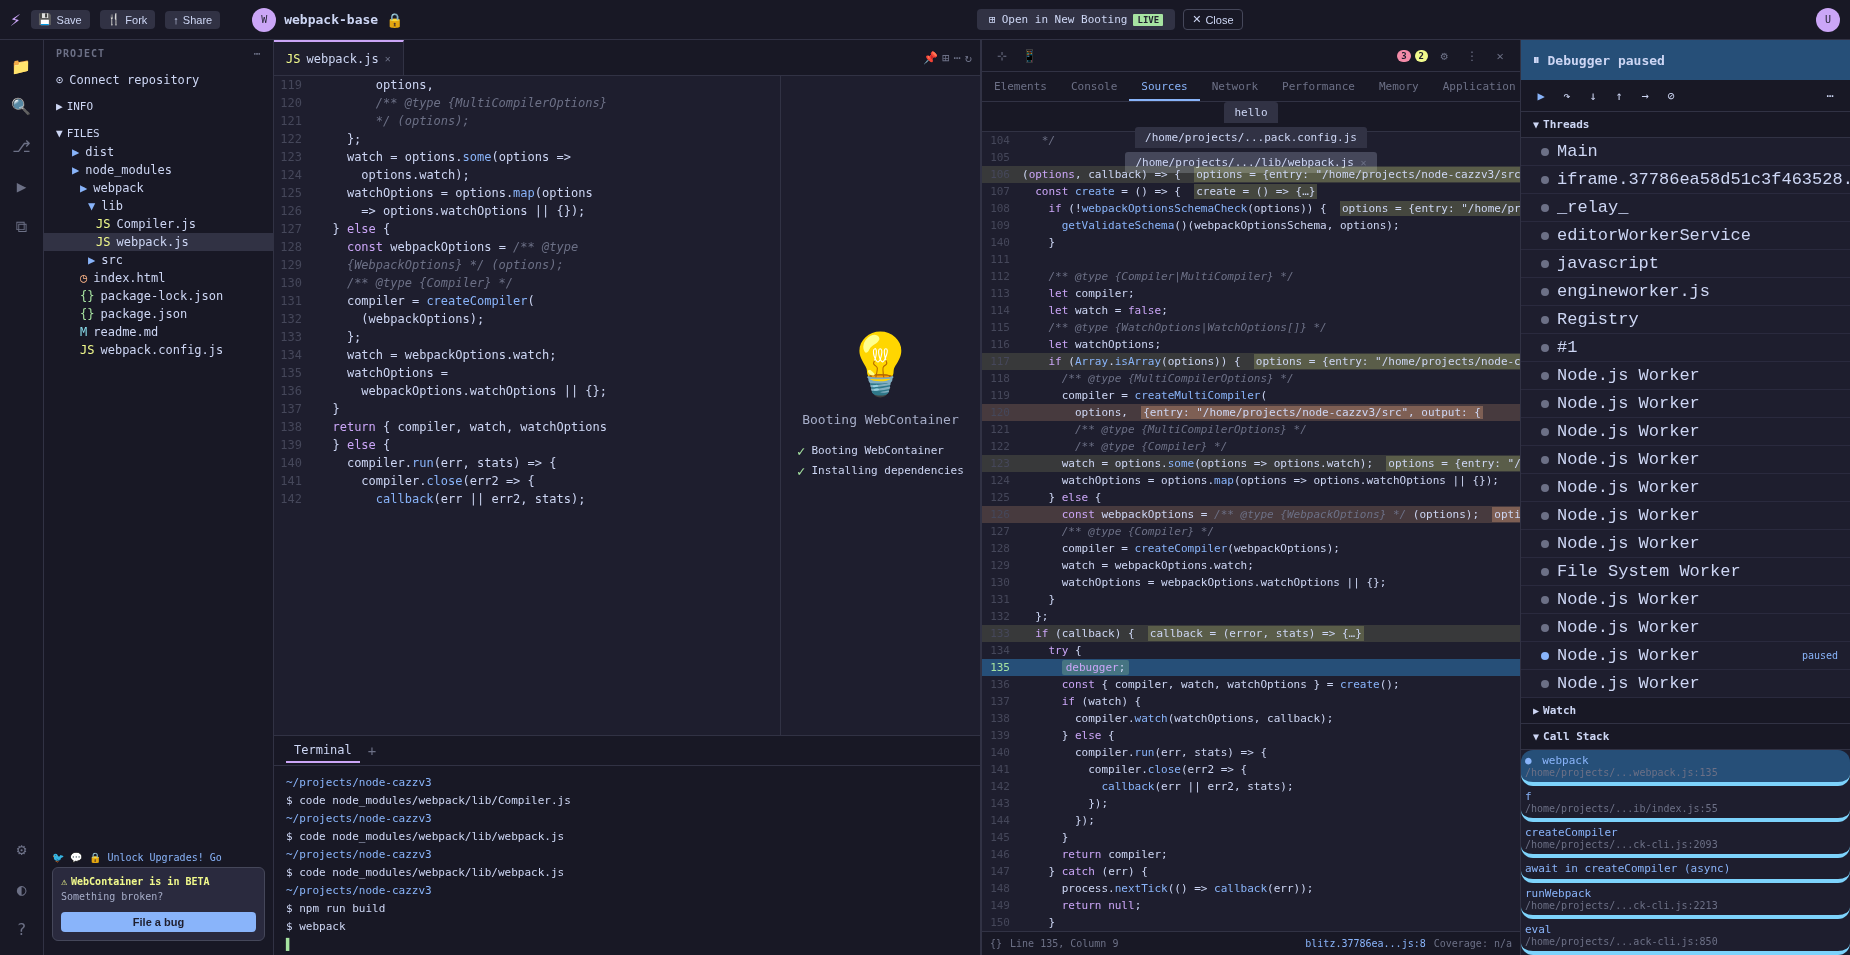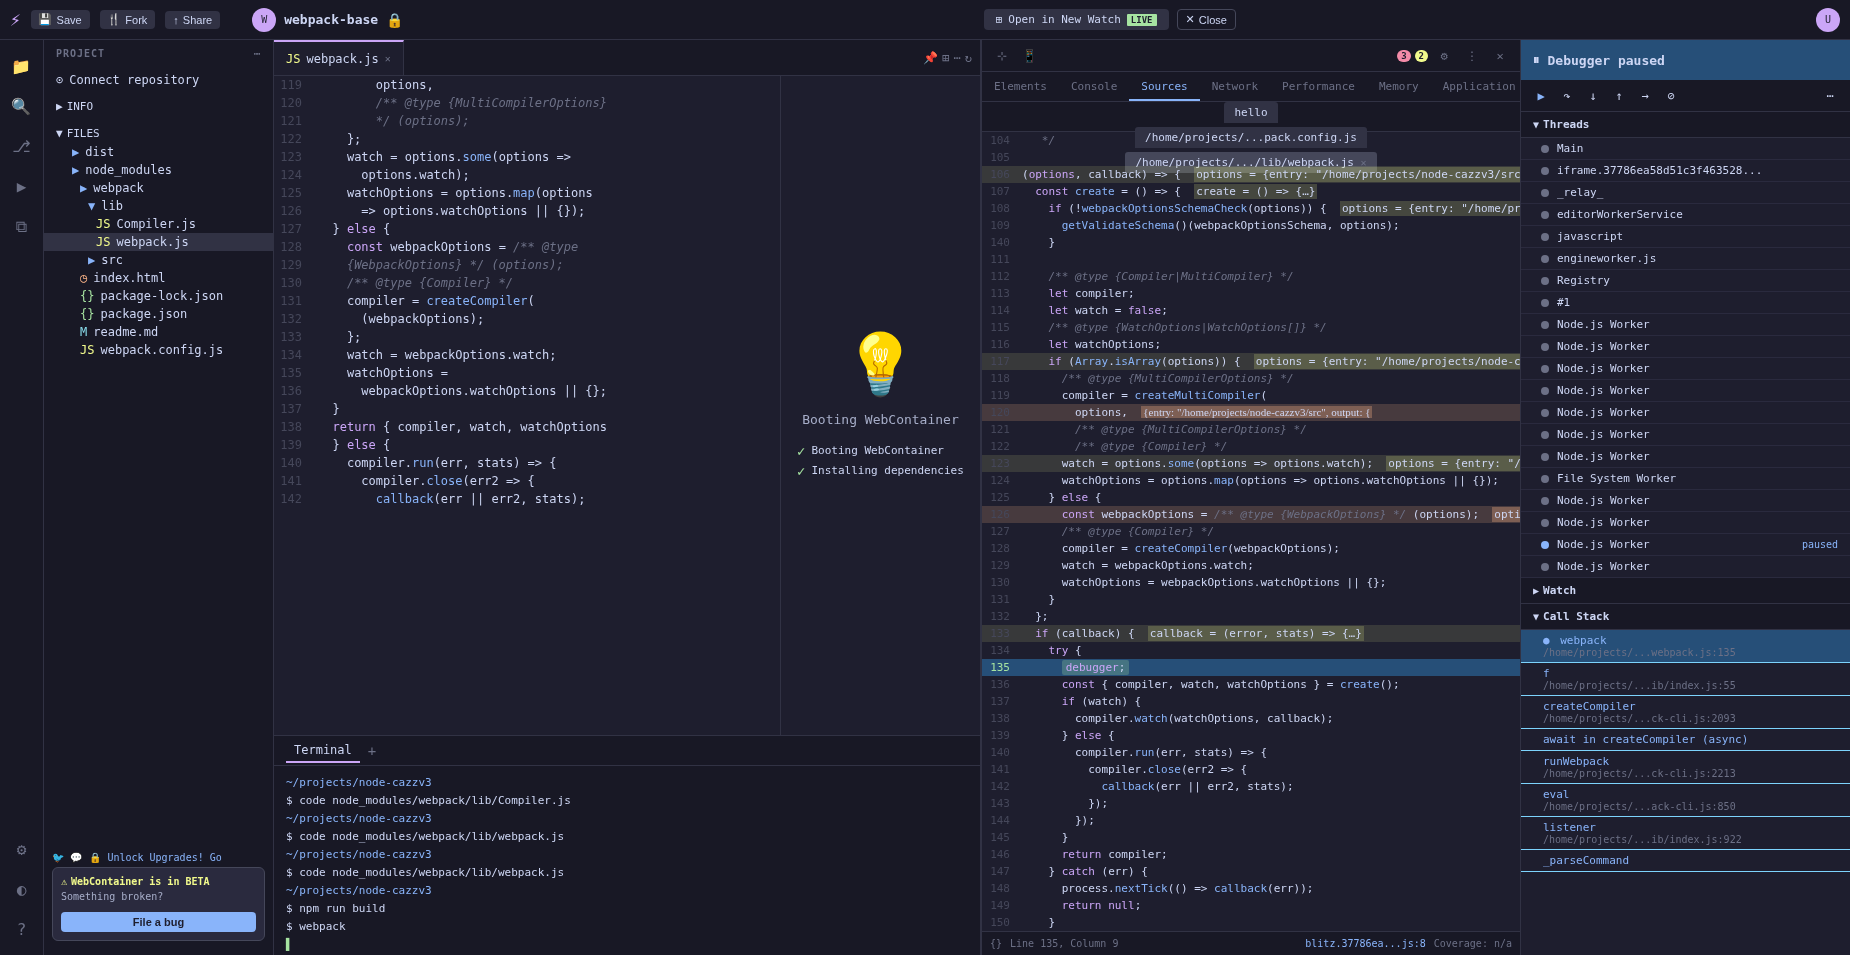--- a/index.html
+++ b/index.html
@@ -607,31 +607,32 @@
       border-bottom: 1px solid #2a2a3e;
     }
     .thread-dot {
       width: 8px;
       height: 8px;
       border-radius: 50%;
       background: #6c7086;
       flex-shrink: 0;
     }
     .thread-dot.paused { background: #89b4fa; }
-    .thread-name { color: #cdd6f4; font-size: 11px; }
+    .thread-name { color: #cdd6f4; font-size: 17px; font-family: Liberation Mono, monospace; }
     .thread-status { color: #89b4fa; font-size: 10px; margin-left: auto; }
     .callstack-section {
       background: #1e1e2e;
     }
     .callstack-item {
-      padding: 4px 12px 4px 22px;
+      padding: 4px 12px 4px 4px;
       font-size: 11px;
       cursor: pointer;
       color: #cdd6f4;
-      border-bottom: 1px solid #7dd3fc;
+      border-bottom: 4px solid #7dd3fc;
+      border-radius: 12px;
     }
     .callstack-name { color: #89b4fa; }
     .callstack-loc { color: #6c7086; font-size: 10px; }
     .callstack-dot { color: #89b4fa; margin-right: 4px; }
 
     .badge-red {
       background: #f38ba8;
       color: #1e1e2e;
       font-size: 9px;
       padding: 1px 4px;
@@ -677,21 +678,21 @@
     </button>
   </div>
   <div style="display:flex;align-items:center;gap:8px;margin-left:20px;">
     <div class="avatar">W</div>
     <span class="repo-name">webpack-base</span>
     <span style="color:#6c7086;font-size:14px;">🔒</span>
   </div>
   <div class="top-bar-center">
     <div class="open-new-window-btn">
       <span>⊞</span>
-      <span>Open in New Watch</span>
+      <span>Open in New Booting</span>
       <span class="live-badge">LIVE</span>
     </div>
     <button class="close-btn" style="margin-left:8px;">
       <span>✕</span>
       <span>Close</span>
     </button>
   </div>
   <div class="top-bar-right">
     <div class="avatar">U</div>
   </div>
@@ -1070,21 +1071,21 @@
           <div class="dt-line">
             <span class="dt-line-num">118</span>
             <span class="dt-line-content cmt">      /** @type {MultiCompilerOptions} */</span>
           </div>
           <div class="dt-line">
             <span class="dt-line-num">119</span>
             <span class="dt-line-content">      <span class="var">compiler</span> = <span class="fn">createMultiCompiler</span>(</span>
           </div>
           <div class="dt-line" style="background:#fab38730;">
             <span class="dt-line-num">120</span>
-            <span class="dt-line-content">        <span class="var">options</span>,  <span style="background:#fab38750;padding:0 2px;font-family:Liberation Serif, serif;">{entry: "/home/projects/node-cazzv3/src", output: {</span></span>
+            <span class="dt-line-content">        <span class="var">options</span>,  <span style="background:#fab38750;padding:0 2px;">{entry: "/home/projects/node-cazzv3/src", output: {</span></span>
           </div>
           <div class="dt-line">
             <span class="dt-line-num">121</span>
             <span class="dt-line-content cmt">        /** @type {MultiCompilerOptions} */</span>
           </div>
           <div class="dt-line">
             <span class="dt-line-num">122</span>
             <span class="dt-line-content cmt">        /** @type {Compiler} */</span>
           </div>
           <div class="dt-line" style="background:#f1fa8c20;">

